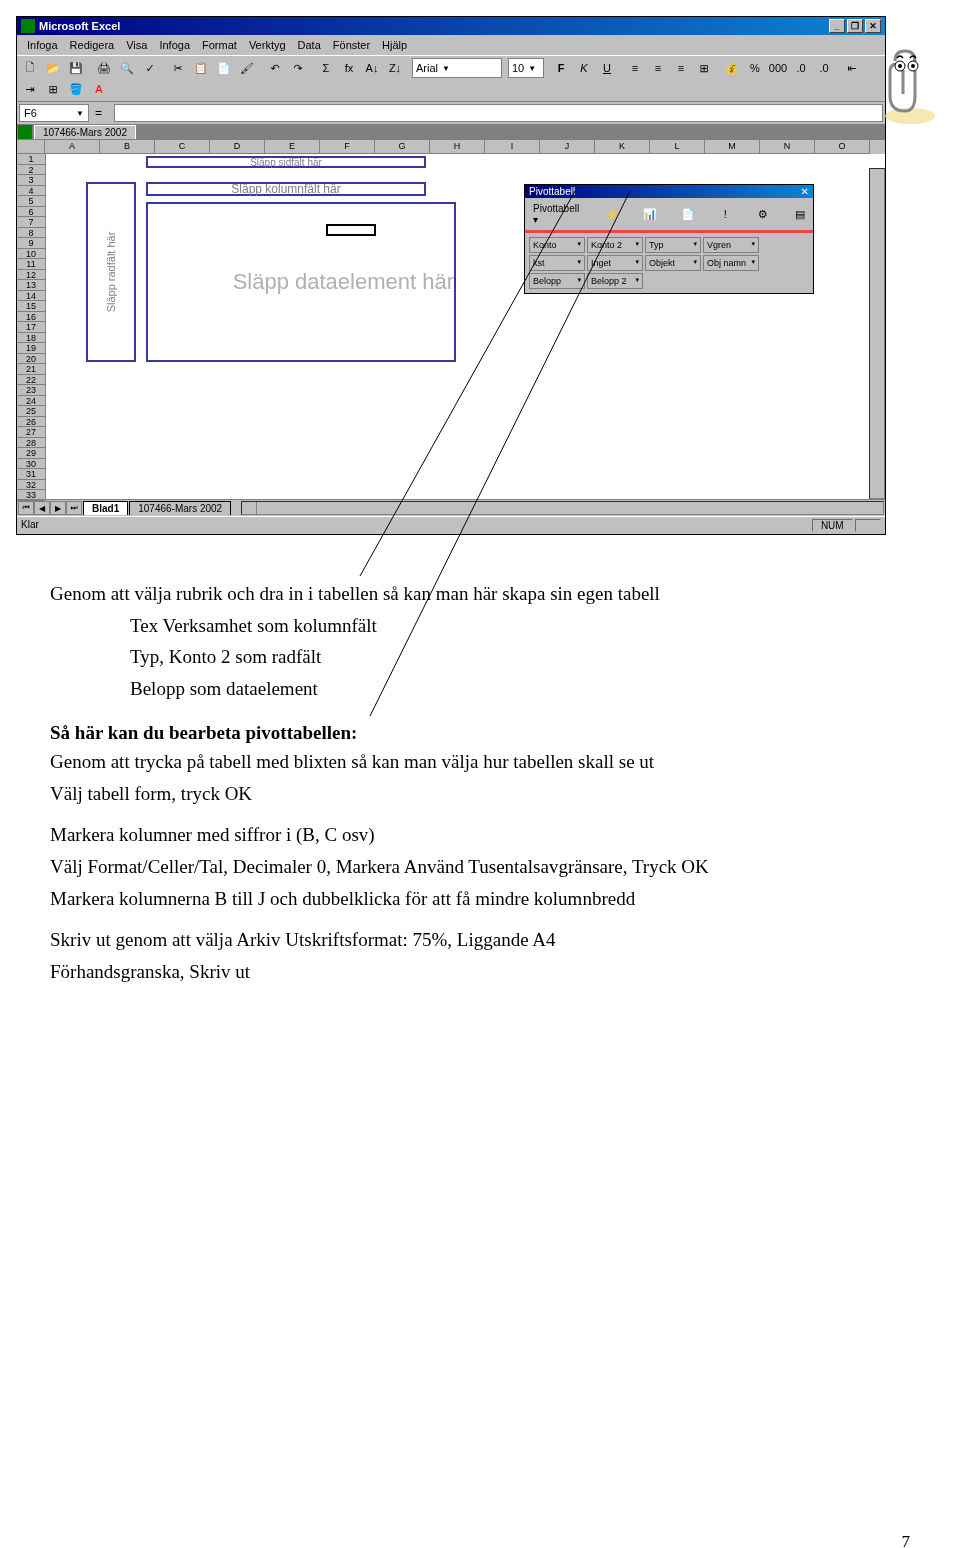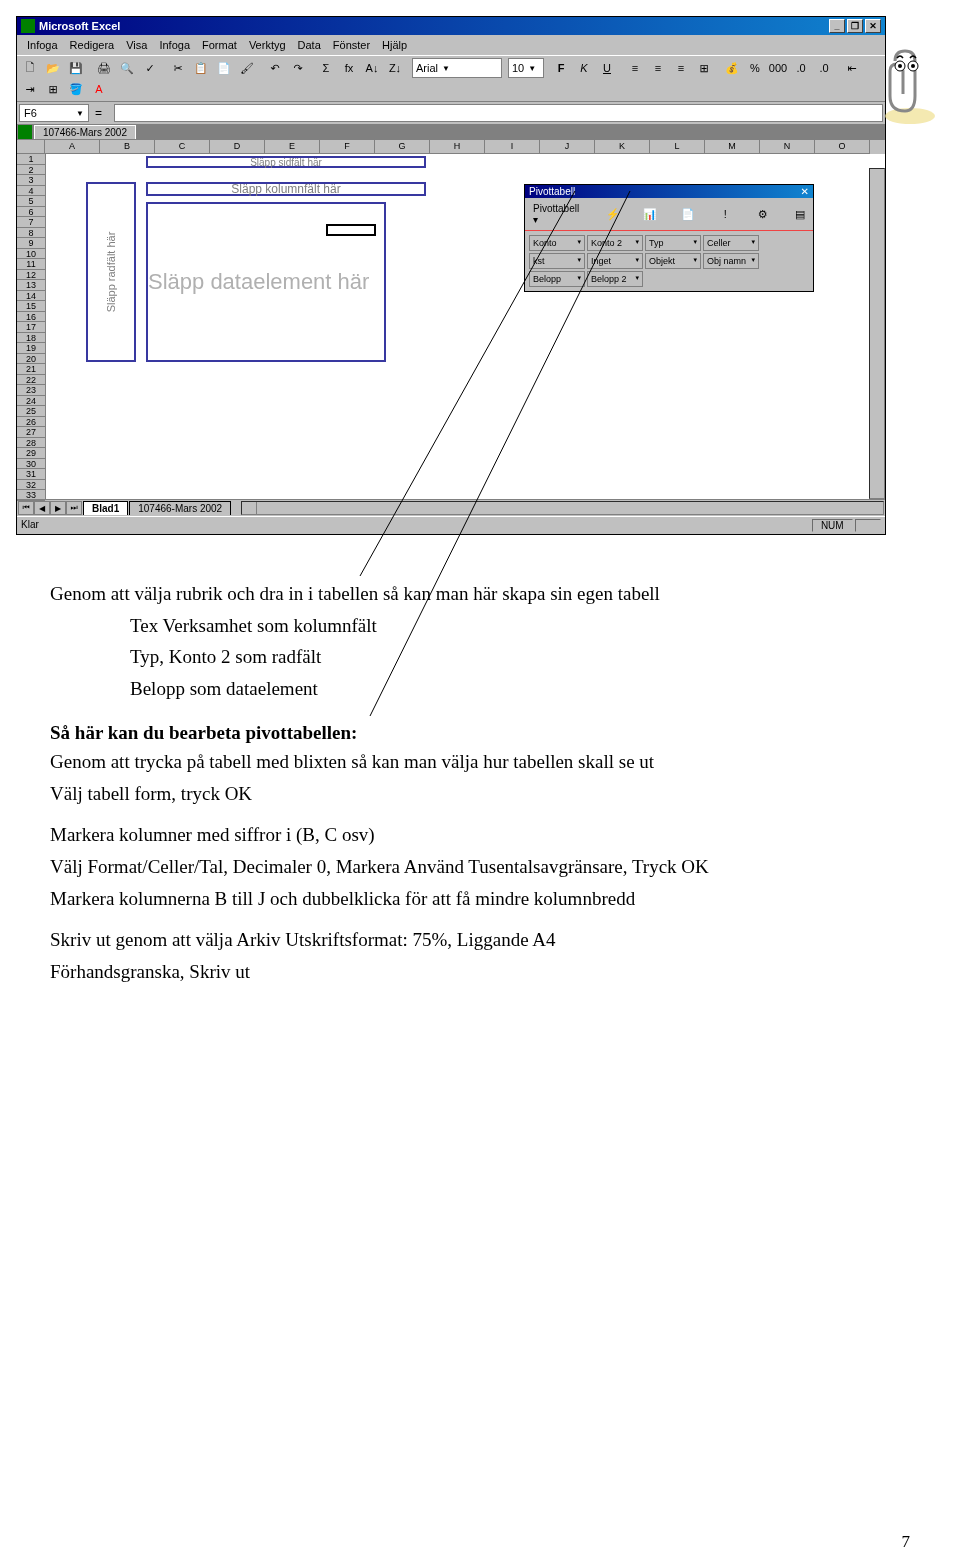--- a/index.html
+++ b/index.html
@@ -35,27 +35,27 @@
   .col-headers { display: flex; background: #c0c0c0; height: 14px; }
   .col-hdr { border-right: 1px solid #808080; border-bottom: 1px solid #808080; font-size: 9px; text-align: center; line-height: 12px; flex-shrink: 0; }
   .corner { width: 28px; height: 14px; background: #c0c0c0; border-right: 1px solid #808080; border-bottom: 1px solid #808080; }
   .grid { flex: 1; position: relative; background: #fff; }
   
   .pivot-zone { position: absolute; border: 2px solid #3838a0; background: #fff; }
   .pivot-page { left: 100px; top: 2px; width: 280px; height: 12px; display: flex; align-items: center; justify-content: center; color: #808080; font-size: 10px; }
   .pivot-col { left: 100px; top: 28px; width: 280px; height: 14px; display: flex; align-items: center; justify-content: center; color: #808080; font-size: 12px; }
   .pivot-row { left: 40px; top: 28px; width: 50px; height: 180px; display: flex; align-items: center; justify-content: center; }
   .pivot-row span { transform: rotate(-90deg); white-space: nowrap; color: #808080; font-size: 11px; }
-  .pivot-data { left: 100px; top: 48px; width: 240px; height: 160px; display: flex; align-items: center; justify-content: flex-start; color: #b0b0b0; font-size: 22px; }
+  .pivot-data { left: 100px; top: 48px; width: 310px; height: 160px; display: flex; align-items: center; justify-content: flex-end; color: #b0b0b0; font-size: 22px; }
   .pivot-sel { position: absolute; left: 280px; top: 70px; width: 50px; height: 12px; border: 2px solid #000; }
   
   .pivot-toolbar { position: absolute; left: 478px; top: 30px; width: 290px; background: #c0c0c0; border: 1px solid #000; }
   .pivot-tb-title { background: linear-gradient(to right, #000080, #1084d0); color: #fff; padding: 1px 4px; font-size: 10px; display: flex; }
   .pivot-tb-title .spacer { flex: 1; }
-  .pivot-tb-row { display: flex; padding: 3px; gap: 18px; border-bottom: 1px solid #ef4444; align-items: center; }
+  .pivot-tb-row { display: flex; padding: 3px; gap: 18px; border-bottom: 3px solid #ef4444; align-items: center; }
   .pivot-tb-btn { padding: 1px 4px; font-size: 10px; background: #c0c0c0; border: 1px solid #c0c0c0; }
   .pivot-fields { display: flex; flex-wrap: wrap; padding: 4px; gap: 2px; }
   .pivot-field { width: 56px; padding: 2px 3px; font-size: 9px; background: #c0c0c0; border: 1px solid #808080; display: flex; }
   .pivot-field .arrow { margin-left: auto; font-size: 7px; }
   
   .sheet-tabs { display: flex; background: #c0c0c0; padding: 1px; font-size: 10px; align-items: center; border-top: 1px solid #808080; }
   .st-nav { display: flex; }
   .st-nav-btn { width: 16px; height: 14px; border: 1px solid #808080; display: flex; align-items: center; justify-content: center; font-size: 8px; }
   .st-tab { padding: 1px 8px; background: #fff; border: 1px solid #000; border-bottom: none; margin-left: 1px; }
   .st-tab.inactive { background: #c0c0c0; }
@@ -281,21 +281,21 @@
               </div>
             <div class="pivot-field">
                 <span>Konto 2</span>
                 <span class="arrow">▾</span>
               </div>
             <div class="pivot-field">
                 <span>Typ</span>
                 <span class="arrow">▾</span>
               </div>
             <div class="pivot-field">
-                <span>Celler</span>
+                <span>Vgren</span>
                 <span class="arrow">▾</span>
               </div>
             <div class="pivot-field">
                 <span>kst</span>
                 <span class="arrow">▾</span>
               </div>
             <div class="pivot-field">
                 <span>Inget</span>
                 <span class="arrow">▾</span>
               </div>

